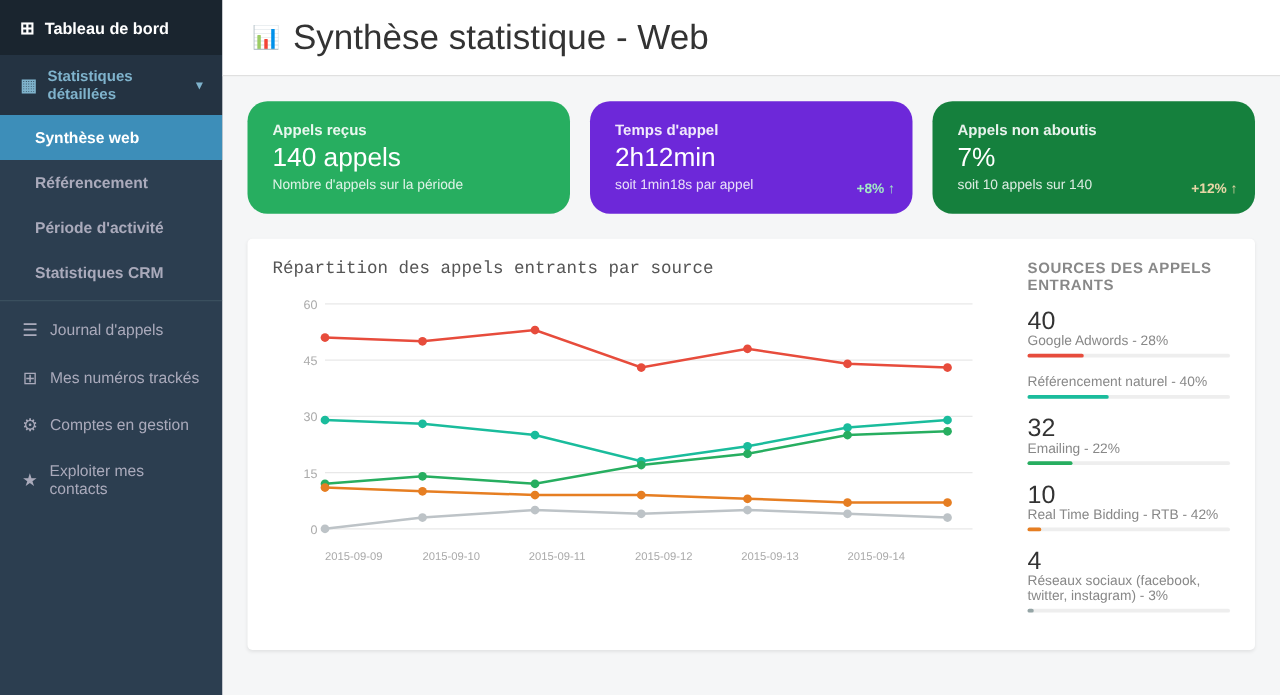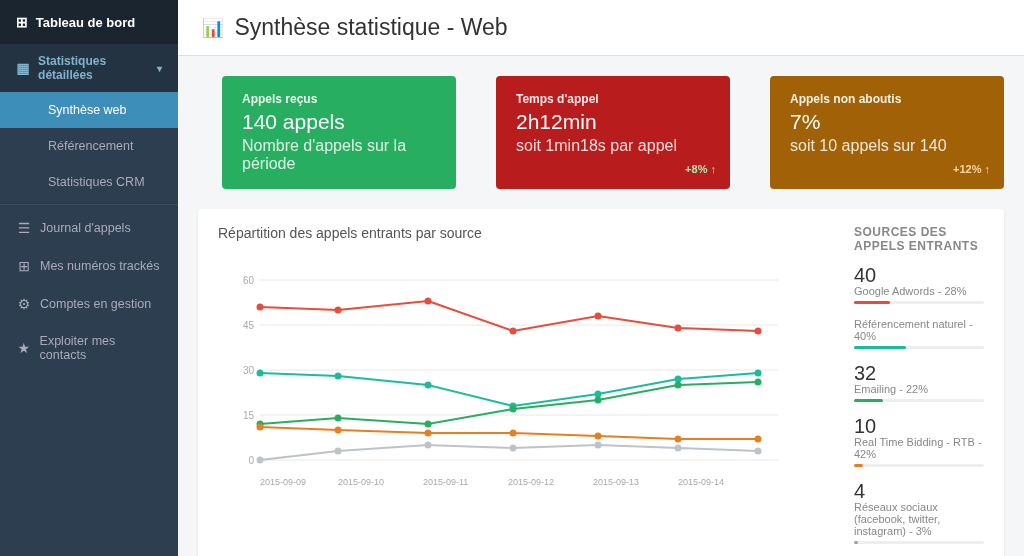--- a/index.html
+++ b/index.html
@@ -41,21 +41,21 @@
       background: #3d8eb9;
       color: #fff;
     }
     .sidebar-item.section {
       background: #243342;
       color: #7fb3cc;
       font-size: 12px;
       font-weight: 600;
       padding: 10px 16px;
     }
-    .sidebar-sub { padding-left: 48px; }
+    .sidebar-sub { padding-left: 28px; font-weight: bold; }
     .sidebar-item .icon { font-size: 14px; width: 16px; text-align: center; }
     .sidebar-divider { height: 1px; background: #3a4f5e; margin: 4px 0; }
 
     
     .main {
       flex: 1;
       display: flex;
       flex-direction: column;
       overflow: hidden;
       background: #f5f6f7;
@@ -63,42 +63,41 @@
 
     .main-header {
       background: #fff;
       padding: 14px 24px;
       display: flex;
       align-items: center;
       gap: 10px;
       border-bottom: 1px solid #e0e0e0;
     }
     .main-header .chart-icon { color: #555; font-size: 18px; }
-    .main-header-title { font-size: 23px; font-weight: 300; color: #333; }
+    .main-header-title { font-size: 28px; font-weight: 300; color: #333; }
 
     .content { flex: 1; overflow-y: auto; padding: 20px; }
 
     
     .stat-cards { display: flex; gap: 16px; margin-bottom: 20px; }
     .stat-card {
       flex: 1;
       padding: 16px 20px;
-      border-radius: 4px;
+      border-radius: 16px;
       color: #fff;
       position: relative;
       min-height: 90px;
-      margin-left: 24px;
     }
     .stat-card.green { background: #27ae60; }
-    .stat-card.blue { background: #b91c1c; }
-    .stat-card.orange { background: #a16207; }
+    .stat-card.blue { background: #6d28d9; }
+    .stat-card.orange { background: #15803d; }
 
     .stat-card-label { font-size: 12px; font-weight: 600; opacity: 0.9; margin-bottom: 4px; }
     .stat-card-value { font-size: 21px; font-weight: 300; line-height: 1.1; margin-bottom: 4px; }
-    .stat-card-sub { font-size: 16px; opacity: 0.85; }
+    .stat-card-sub { font-size: 11px; opacity: 0.85; }
     .stat-card-badge {
       position: absolute;
       bottom: 14px;
       right: 14px;
       font-size: 11px;
       font-weight: 600;
       opacity: 0.9;
     }
     .stat-card-badge.positive { color: #a8ffc4; }
     .stat-card-badge.orange-light { color: #ffe0b2; }
@@ -106,22 +105,22 @@
     
     .chart-section {
       background: #fff;
       border-radius: 4px;
       padding: 16px 20px;
       box-shadow: 0 1px 3px rgba(0,0,0,0.08);
       display: flex;
       gap: 24px;
     }
     .chart-left { flex: 1; }
-    .chart-right { width: 220px; margin-left: 32px; }
-    .chart-title { font-size: 14px; color: #555; margin-bottom: 19px; font-weight: 400; }
+    .chart-right { width: 220px; }
+    .chart-title { font-size: 14px; color: #555; margin-bottom: 0; font-weight: 400; font-family: Liberation Mono, monospace; }
 
     
     .chart-svg-wrap { position: relative; }
 
     
     .sources-title { font-size: 12px; color: #888; margin-bottom: 12px; font-weight: 600; text-transform: uppercase; letter-spacing: 0.5px; }
     .source-item { margin-bottom: 14px; }
     .source-value { font-size: 20px; font-weight: 300; color: #333; line-height: 1; }
     .source-desc { font-size: 11px; color: #888; margin-bottom: 4px; }
     .source-bar-track { height: 3px; background: #eee; border-radius: 2px; margin-top: 4px; }
@@ -146,20 +145,23 @@
     <span>Statistiques détaillées</span>
     <span style="margin-left:auto;font-size:10px;">▾</span>
   </div>
   <div class="sidebar-item sidebar-sub active">
     <span>Synthèse web</span>
   </div>
   <div class="sidebar-item sidebar-sub">
     <span>Référencement</span>
   </div>
   <div class="sidebar-item sidebar-sub">
+    <span>Période d'activité</span>
+  </div>
+  <div class="sidebar-item sidebar-sub">
     <span>Statistiques CRM</span>
   </div>
   <div class="sidebar-divider"></div>
   <div class="sidebar-item">
     <span class="icon">☰</span>
     <span>Journal d'appels</span>
   </div>
   <div class="sidebar-item">
     <span class="icon">⊞</span>
     <span>Mes numéros trackés</span>

